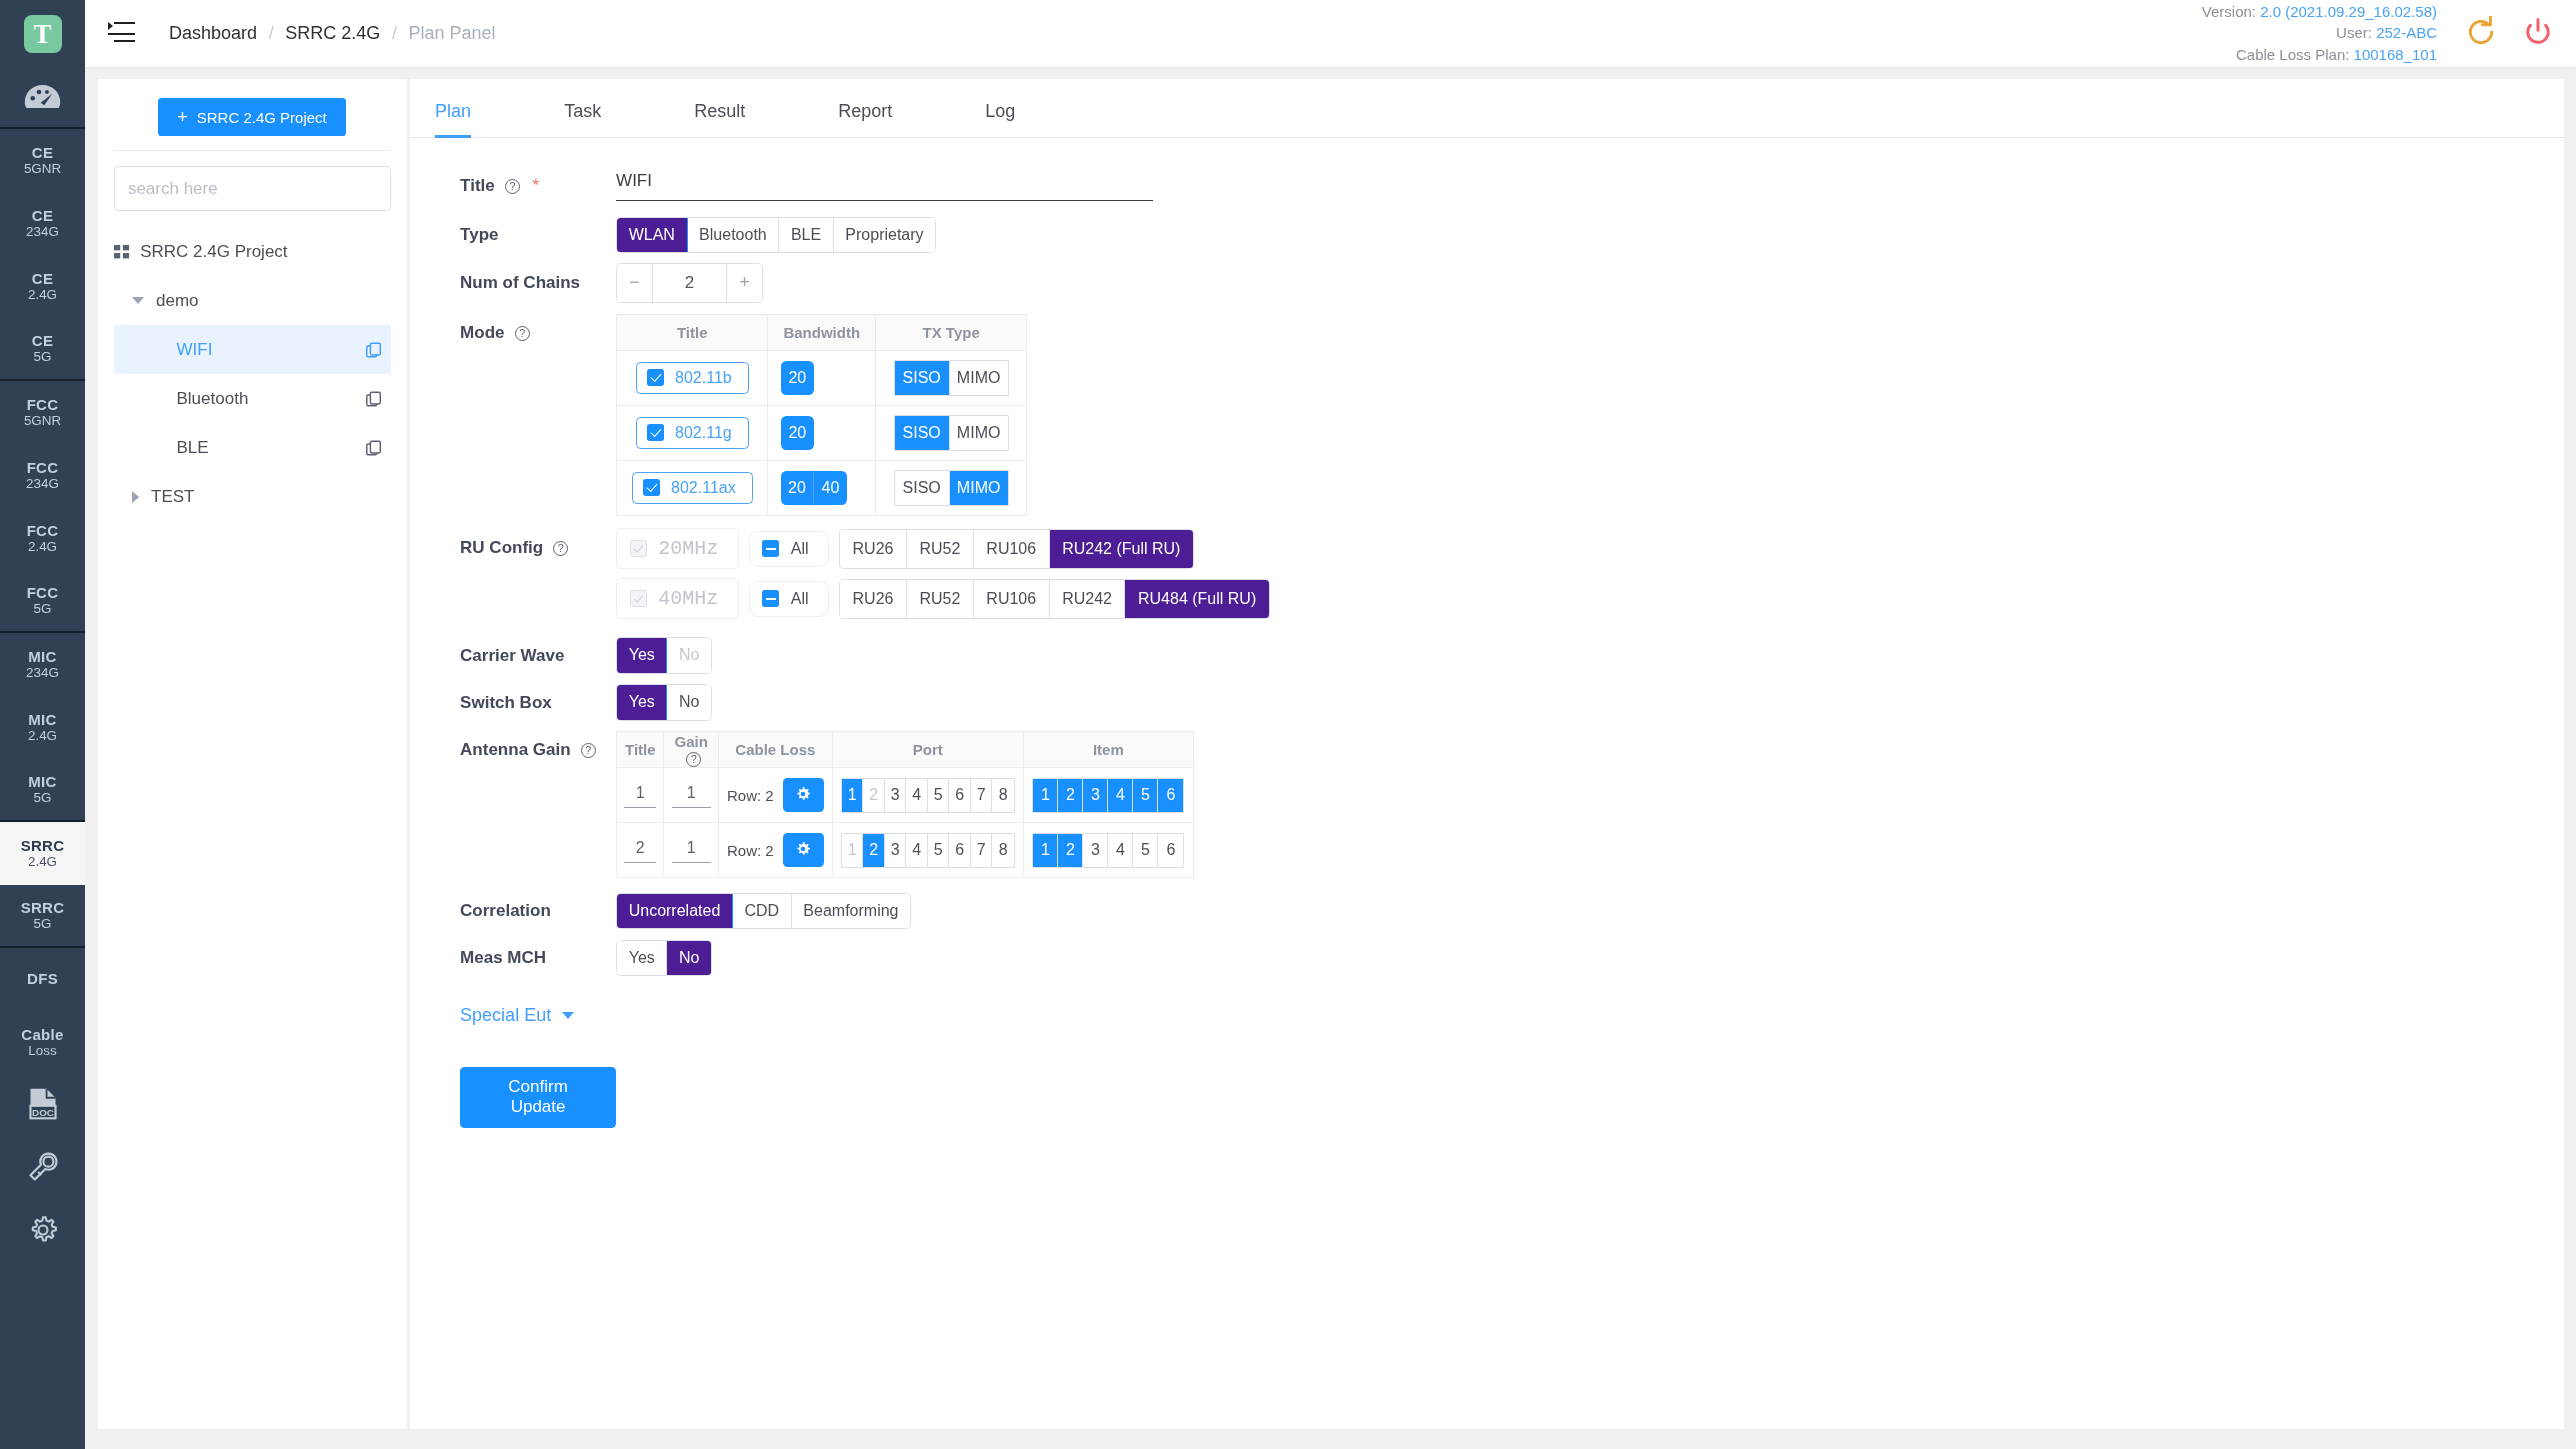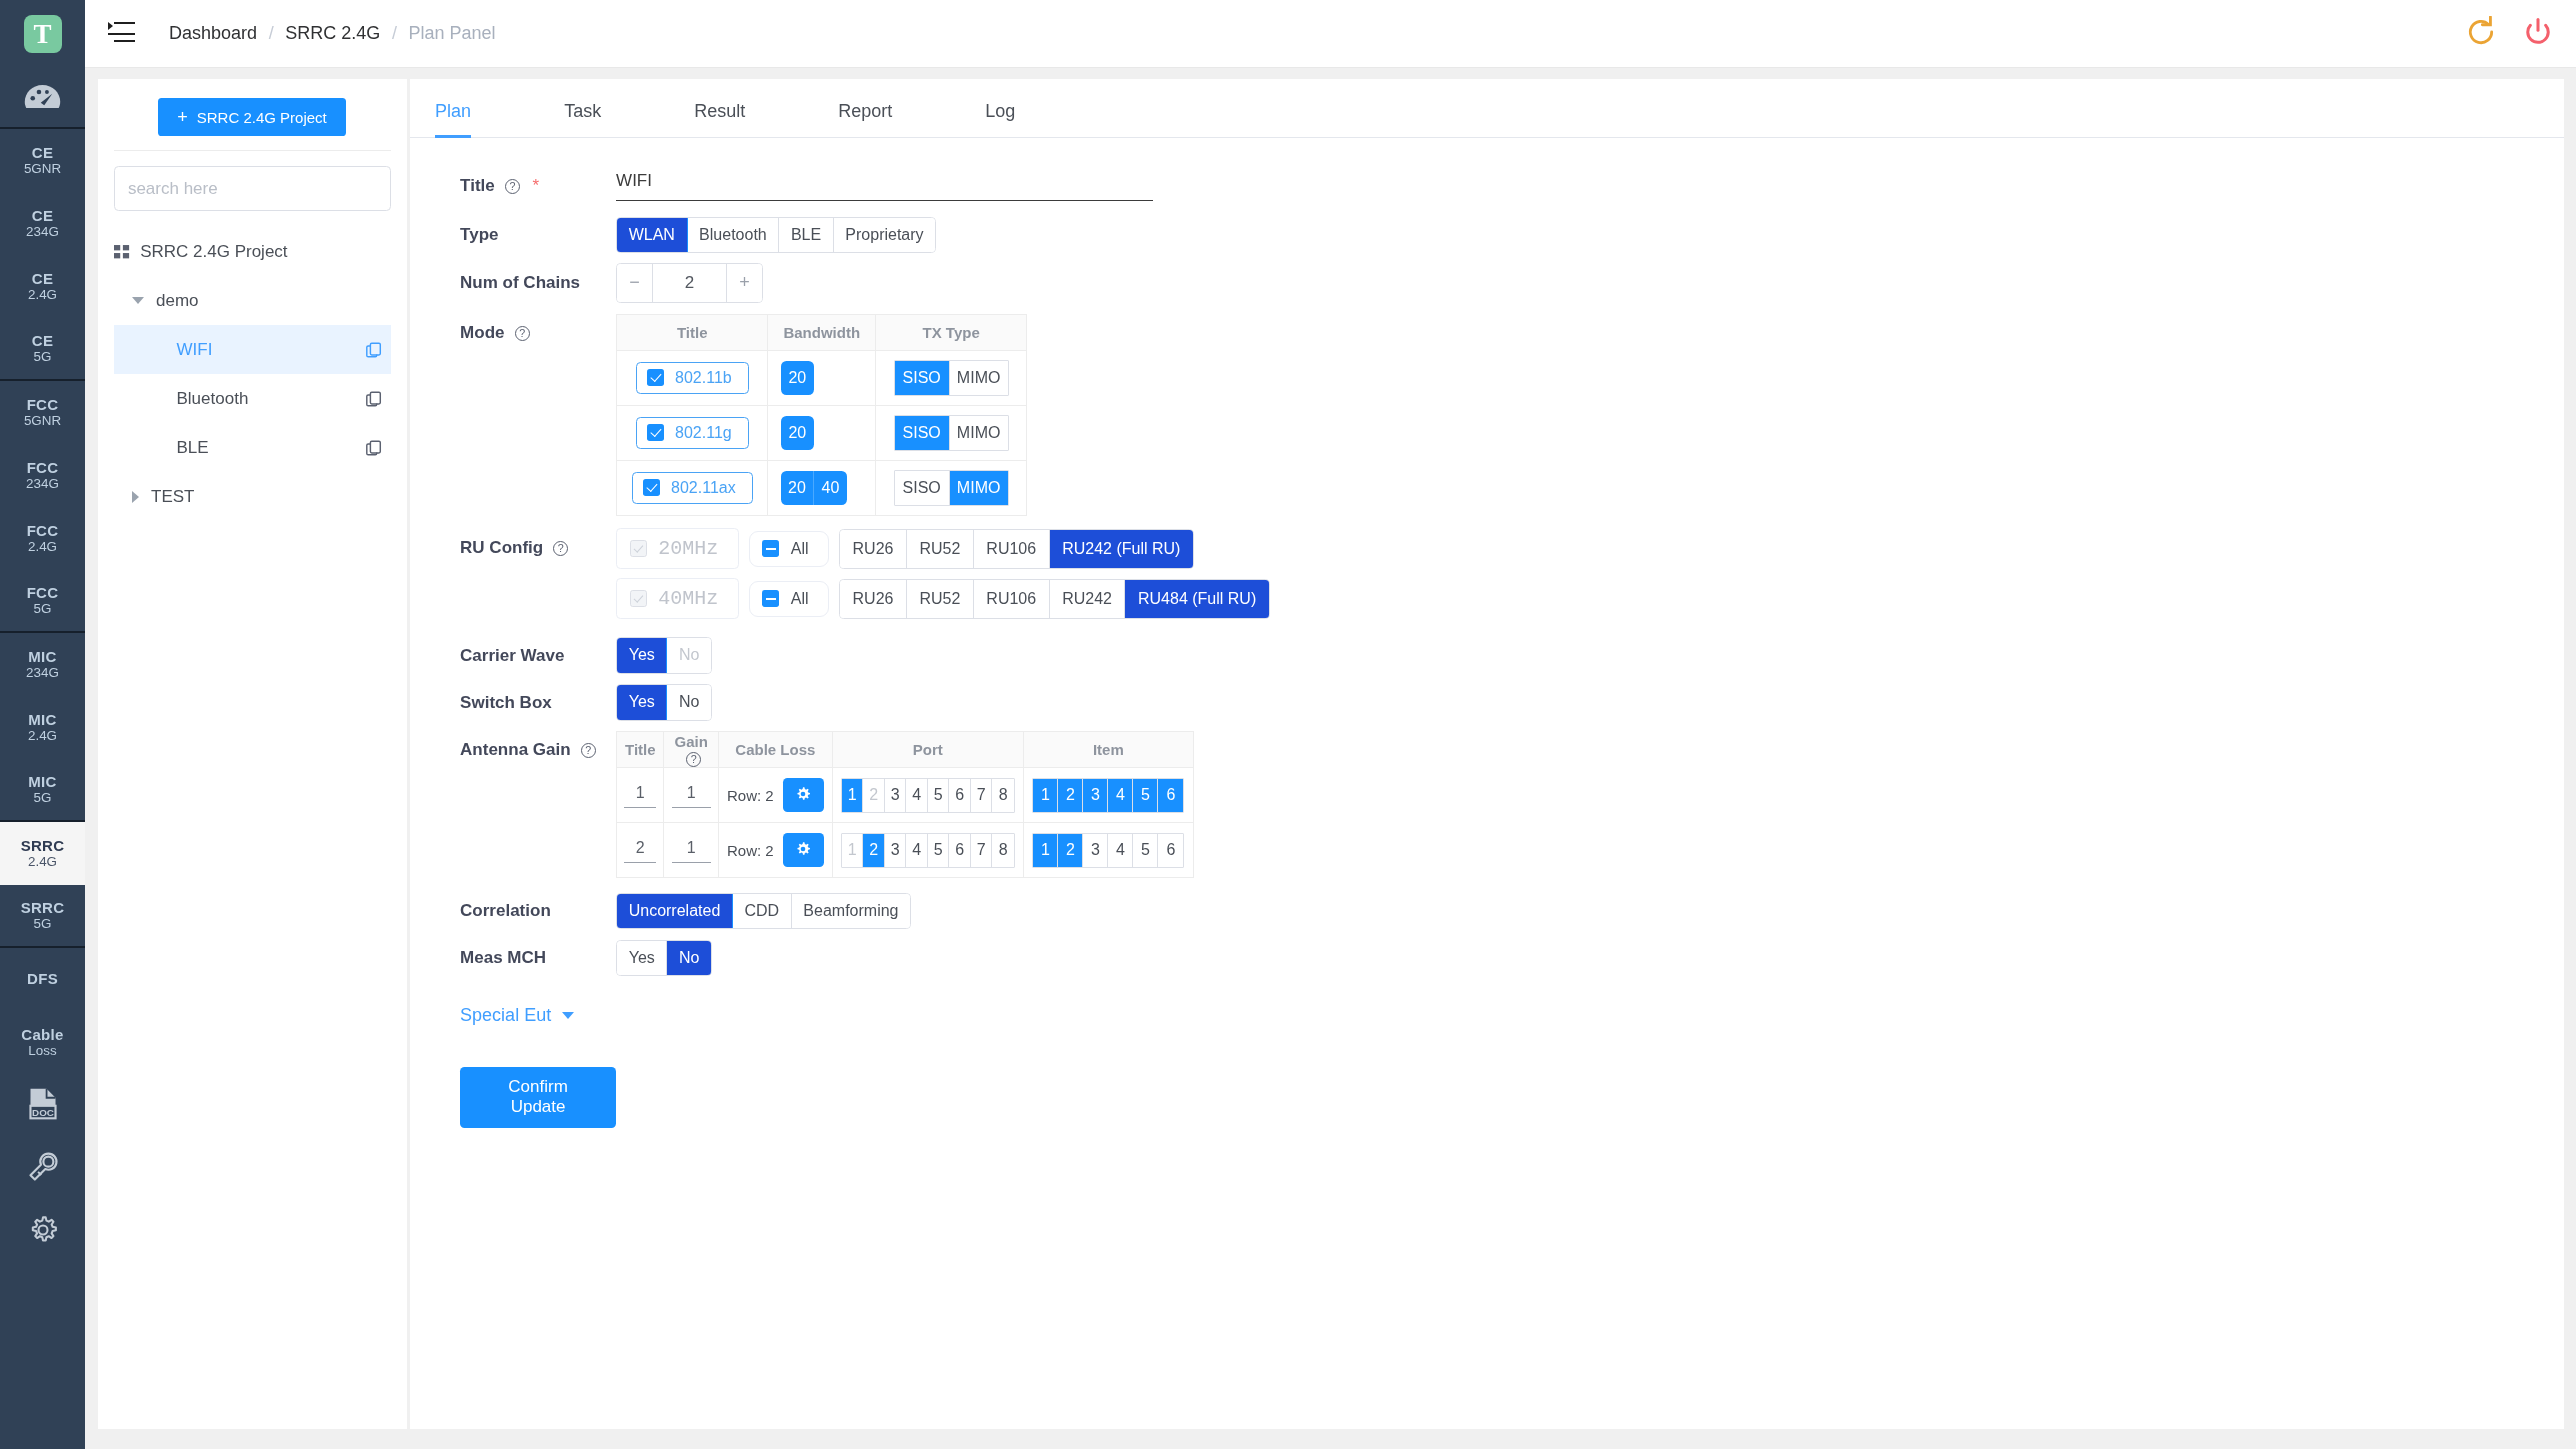--- a/index.html
+++ b/index.html
@@ -156,21 +156,21 @@
     font-family: "Liberation Sans", sans-serif;
   }
 
   
   .btngroup { display: inline-flex; border: 0.9px solid #dcdfe6; border-radius: 4.5px; overflow: hidden; }
   .btngroup .b {
     padding: 7.2px 11.6px; font-size: 16px; color: #4a4f57; background: #fff; cursor: pointer;
     border-right: 0.9px solid #dcdfe6; line-height: 1.25; white-space: nowrap;
   }
   .btngroup .b:last-child { border-right: none; }
-  .btngroup .b.on { background: #1d4ed8; color: #fff; border-right-color: #1890ff; }
+  .btngroup .b.on { background: #4c1d95; color: #fff; border-right-color: #1890ff; }
   .btngroup .b.dim { color: #c3c7ce; }
 
   
   .stepper { display: inline-flex; border: 0.9px solid #dcdfe6; border-radius: 4.5px; overflow: hidden; background:#fff; }
   .stepper .sbtn {
     width: 36px; height: 38px; display:flex; align-items:center; justify-content:center;
     color: #9aa0aa; font-size: 18px; cursor: pointer; background: #fff;
   }
   .stepper .sbtn.minus { border-right: 0.9px solid #dcdfe6; }
   .stepper .sbtn.plus { border-left: 0.9px solid #dcdfe6; }
@@ -382,20 +382,34 @@
           <i></i>
       </div>
       <div class="crumbs">
         <span class="c">Dashboard</span>
         <span class="sep">/</span>
         <span class="c">SRRC 2.4G</span>
         <span class="sep">/</span>
         <span class="c muted">Plan Panel</span>
       </div>
 
+      <div class="meta">
+        <div class="row">
+          <span class="k">Version:</span>
+          <span class="v">2.0 (2021.09.29_16.02.58)</span>
+        </div>
+        <div class="row">
+          <span class="k">User:</span>
+          <span class="v">252-ABC</span>
+        </div>
+        <div class="row">
+          <span class="k">Cable Loss Plan:</span>
+          <span class="v">100168_101</span>
+        </div>
+      </div>
 
       <div class="topbtns">
         <div class="topbtn">
           <span>
             <svg width="32" height="32" viewBox="0 0 36 36">
               <path d="M30 18a12 12 0 1 1-3.6-8.5" fill="none" stroke="#eba434" stroke-width="3.2" stroke-linecap="round"></path>
               <path d="M19.5 8.8 L28.6 8.8 L28.6 0" fill="none" stroke="#eba434" stroke-width="3.2" stroke-linecap="round" transform="translate(0,1)"></path>
             </svg>
           </span>
         </div>

